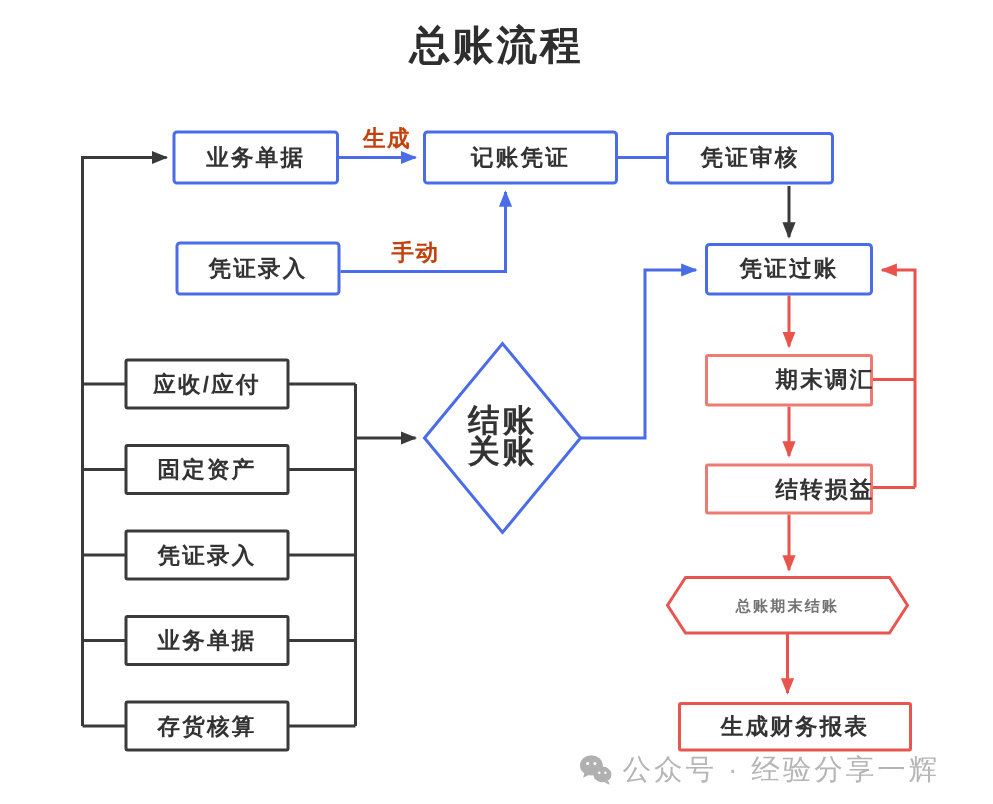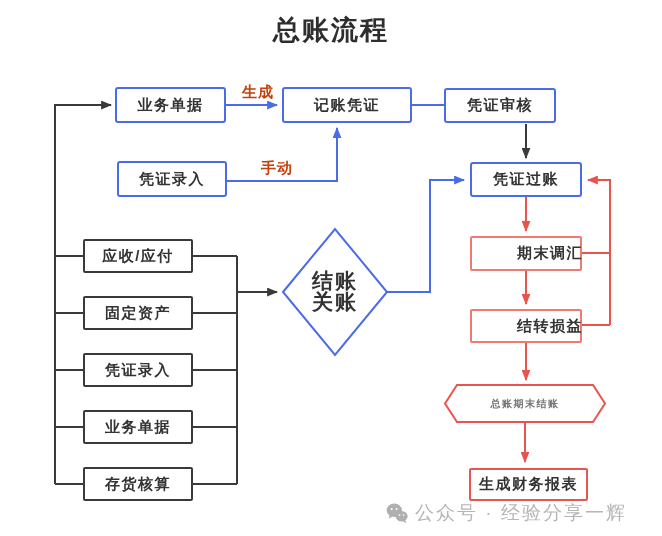--- a/index.html
+++ b/index.html
@@ -97,21 +97,21 @@
   <div class="node black" style="left:83px;top:467px;width:110px;height:34px;">存货核算</div>
 
   <div class="diamond-text">
     <div>结账</div>
     <div>关账</div>
   </div>
 
   <div class="node red" style="left:470px;top:236px;width:112px;height:35px;">期末调汇</div>
   <div class="node red" style="left:470px;top:309px;width:112px;height:34px;">结转损益</div>
   <div class="hex-text">总账期末结账</div>
-  <div class="node red-strong" style="left:452px;top:468px;width:119px;height:33px;margin-left:17px;">生成财务报表</div>
+  <div class="node red-strong" style="left:452px;top:468px;width:156px;height:33px;">生成财务报表</div>
 
   <div class="watermark">
     <svg width="22" height="22" viewBox="0 0 24 24">
       <ellipse cx="9" cy="9" rx="8.3" ry="7.3" fill="#b0b0b0"></ellipse>
       <path d="M4,14 L3,18 L7,16 Z" fill="#b0b0b0"></path>
       <circle cx="6.3" cy="7.6" r="1.1" fill="#ffffff"></circle>
       <circle cx="11.6" cy="7.6" r="1.1" fill="#ffffff"></circle>
       <ellipse cx="17" cy="15.6" rx="6.6" ry="5.7" fill="#b0b0b0"></ellipse>
       <path d="M21,20 L22.5,23 L18.5,21.4 Z" fill="#b0b0b0"></path>
       <circle cx="14.8" cy="14.3" r="0.9" fill="#ffffff"></circle>

